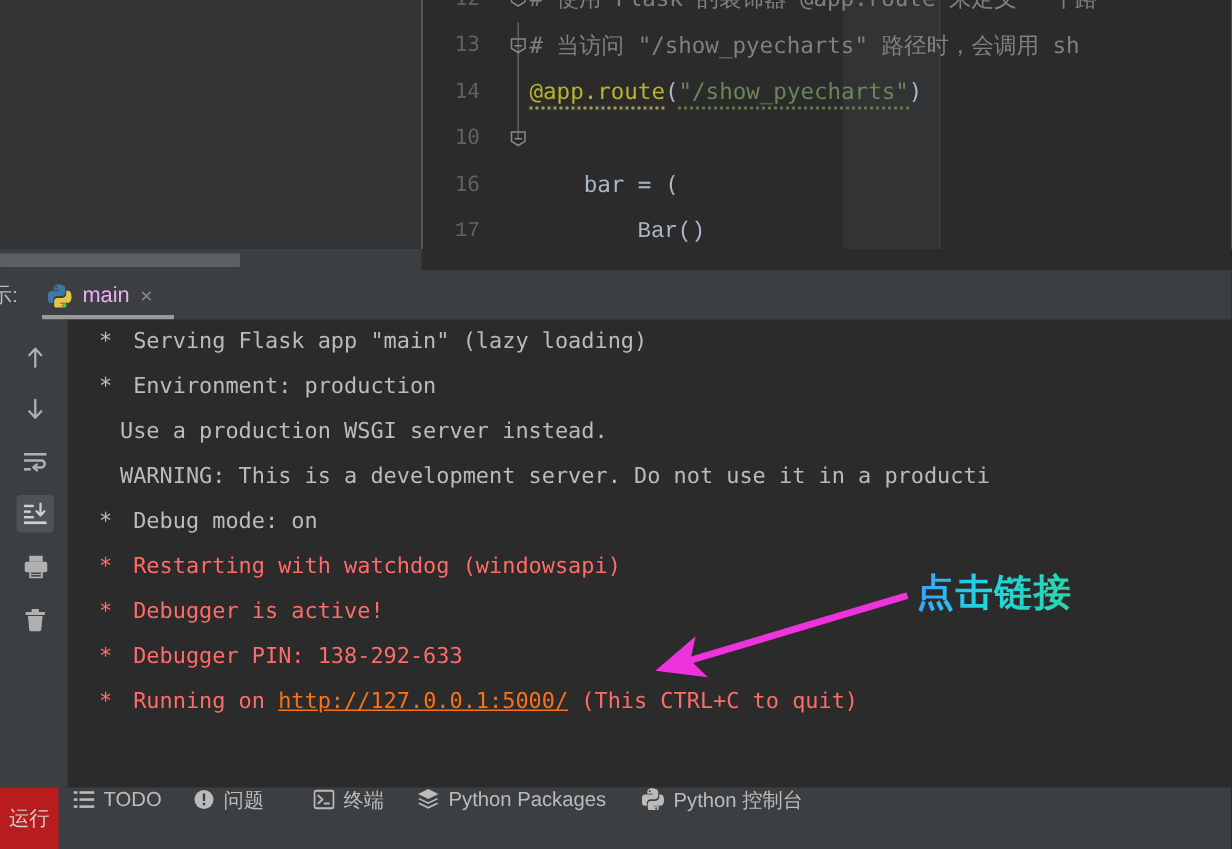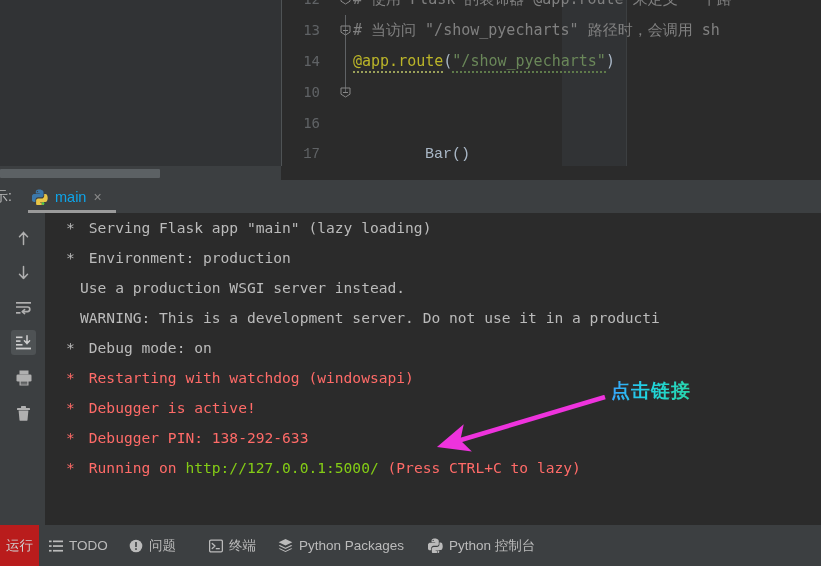--- a/index.html
+++ b/index.html
@@ -86,21 +86,21 @@
     display:flex;align-items:center;gap:7px;padding:0 9px 0 8px;
     box-sizing:border-box;
   }
   .tab-underline{
     position:absolute;left:28px;top:30px;width:88px;height:3px;background:#9a9a9a;
   }
   .pyicon{
     position:relative;width:16px;height:16px;display:inline-block;
   }
   .pyicon svg{display:block;}
-  .tab-name{color:#0ea5e9;font-size:14.5px;}
+  .tab-name{color:#f0abfc;font-size:14.5px;}
   .tab-close{color:#8a8a8a;font-size:14px;line-height:1;}
   .side-toolbar{
     position:absolute;left:0;top:33px;width:46px;height:312px;background:#3c3f41;
   }
   .stb-sep{
     position:absolute;left:45px;top:33px;width:1px;height:312px;background:#2b2b2b;
   }
   .tb-btn{
     position:absolute;left:11px;width:25px;height:25px;
     display:flex;align-items:center;justify-content:center;
@@ -114,46 +114,46 @@
     background:#2b2b2b;overflow:hidden;
     font-family:"DejaVu Sans Mono","Liberation Mono",monospace;
     font-size:14.6px;
   }
   .cline{
     position:relative;height:30px;line-height:30px;white-space:pre;
     padding-left:34px;color:#bbbbbb;
   }
   .cline.err{color:#ff6b68;}
   .cline .star{position:absolute;left:20px;}
-  .clink{color:#84cc16;}
+  .clink{color:#f97316;text-decoration:underline;}
 
   
   .annot-text{
-    position:absolute;left:611px;top:378px;font-size:19px;font-weight:bold;
+    position:absolute;left:611px;top:378px;font-size:25px;font-weight:bold;
     font-family:"Liberation Sans","DejaVu Sans",sans-serif;
     background:linear-gradient(100deg,#3aa0ff 0%,#1fd6e0 45%,#2ad4a8 100%);
     -webkit-background-clip:text;background-clip:text;color:transparent;
     letter-spacing:1px;
   }
   .annot-arrow{
     position:absolute;left:430px;top:395px;width:180px;height:60px;
     pointer-events:none;
   }
 
   
   .statusbar{
     position:absolute;left:0;top:525px;width:821px;height:41px;background:#3c3f41;
   }
   .sb-active{
     position:absolute;left:0;top:0;width:39px;height:41px;background:#b91c1c;
     display:flex;align-items:center;justify-content:center;
   }
   .sb-active span{color:#cfcfcf;font-size:13.5px;}
   .sb-item{
-    position:absolute;top:0;height:41px;display:flex;align-items:center;gap:6px;
+    position:absolute;top:0;height:41px;display:flex;gap:6px;
     color:#bbbbbb;font-size:13.5px;
   }
   .sb-item svg{display:block;}
   .sb-ico{width:15px;height:15px;display:inline-flex;align-items:center;justify-content:center;}
   .sb-topline{
     position:absolute;left:0;top:525px;width:821px;height:1px;background:#2b2b2b;
   }
 </style>
 </head>
 <body>
@@ -173,21 +173,21 @@
               </svg></div><div class="code-txt"><span class="c-cmt"># 使用 Flask 的装饰器 @app.route 来定义 一个路</span></div></div>
           <div class="code-row" style="margin-top: 0px;"><div class="gutter">13</div><div class="fold"><svg width="11" height="11" viewBox="0 0 11 11" style="margin-top:10px">
                 <path d="M1 1h9v6.2L5.5 10 1 7.2z" fill="none" stroke="#888" stroke-width="1"></path>
                 <rect x="3" y="5" width="5" height="1" fill="#888"></rect>
               </svg></div><div class="code-txt"><span class="c-cmt"># 当访问 "/show_pyecharts" 路径时，会调用 sh</span></div></div>
           <div class="code-row" style="margin-top: 0px;"><div class="gutter">14</div><div class="code-txt"><span class="c-dec wavy">@app.route</span><span class="c-id">(</span><span class="c-str wavy2">"/show_pyecharts"</span><span class="c-id">)</span></div></div>
           <div class="code-row" style="margin-top: 0px;"><div class="gutter">10</div><div class="fold"><svg width="11" height="11" viewBox="0 0 11 11" style="margin-top:10px">
                 <path d="M1 1h9v6.2L5.5 10 1 7.2z" fill="none" stroke="#888" stroke-width="1"></path>
                 <rect x="3" y="5" width="5" height="1" fill="#888"></rect>
               </svg></div></div>
-          <div class="code-row" style="margin-top: 0px;"><div class="gutter">16</div></div>
+          <div class="code-row" style="margin-top: 0px;"><div class="gutter">16</div><div class="code-txt"><span class="c-id">    bar = (</span></div></div>
           <div class="code-row" style="margin-top: 0px; font-family: Liberation Mono, monospace;"><div class="gutter">17</div><div class="code-txt"><span class="c-id">        Bar()</span></div></div>
         </div>
     </div>
     <div class="ed-sep"></div>
   </div>
   <div class="ed-scroll-track">
     <div class="ed-hscroll" style="top:3px"></div>
   </div>
 
   <div class="runwin">
@@ -258,21 +258,21 @@
 
     <div class="console" id="console">
         <div class="cline"><span class="star">*</span><span> Serving Flask app "main" (lazy loading)</span></div>
         <div class="cline"><span class="star">*</span><span> Environment: production</span></div>
         <div class="cline"><span>Use a production WSGI server instead.</span></div>
         <div class="cline"><span>WARNING: This is a development server. Do not use it in a producti</span></div>
         <div class="cline"><span class="star">*</span><span> Debug mode: on</span></div>
         <div class="cline err"><span class="star">*</span><span> Restarting with watchdog (windowsapi)</span></div>
         <div class="cline err"><span class="star">*</span><span> Debugger is active!</span></div>
         <div class="cline err"><span class="star">*</span><span> Debugger PIN: 138-292-633</span></div>
-        <div class="cline err"><span class="star">*</span><span> Running on </span><span class="clink">http://127.0.0.1:5000/</span><span> (Press CTRL+C to lazy)</span></div>
+        <div class="cline err"><span class="star">*</span><span> Running on </span><span class="clink">http://127.0.0.1:5000/</span><span> (This CTRL+C to quit)</span></div>
       </div>
   </div>
 
   <div class="annot-text">点击链接</div>
   <svg class="annot-arrow" viewBox="0 0 180 60">
     <defs>
       <marker id="ah" markerWidth="7" markerHeight="7" refX="5.4" refY="3.5" orient="auto" markerUnits="strokeWidth">
         <path d="M7,3.5 L0,6.6 L1.7,3.5 L0,0.4 z" fill="#ee33dd"></path>
       </marker>
     </defs>

